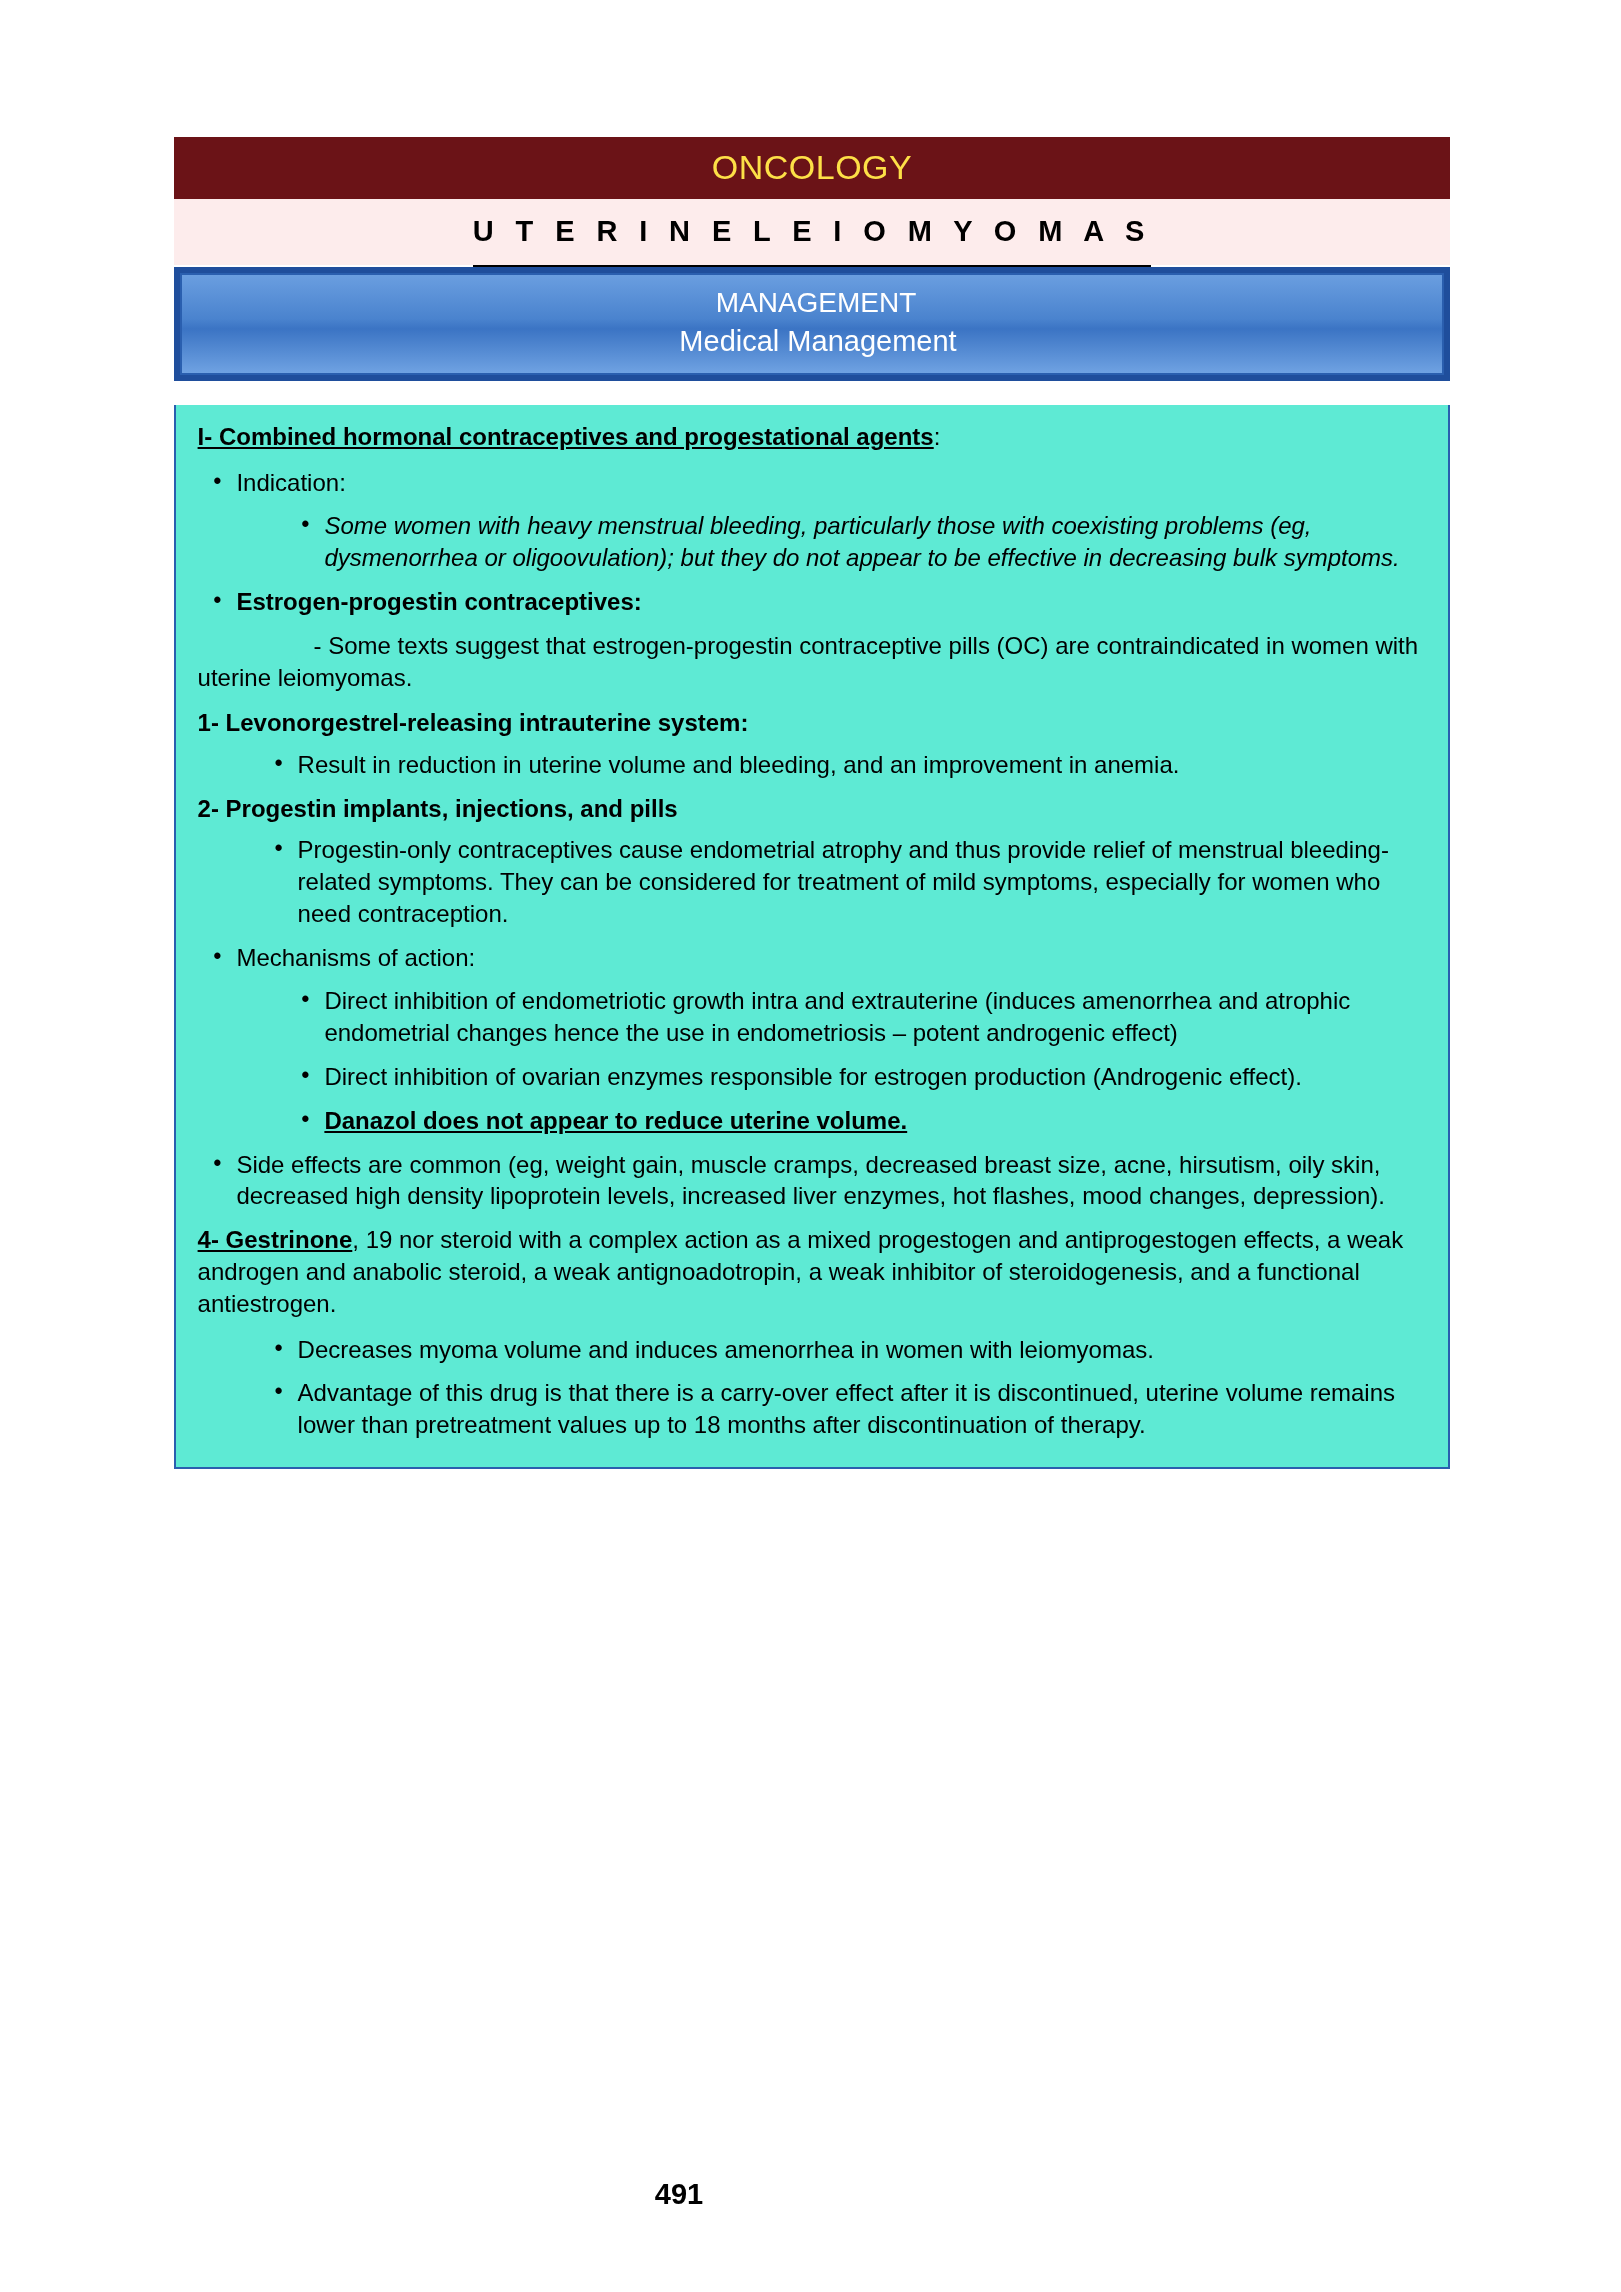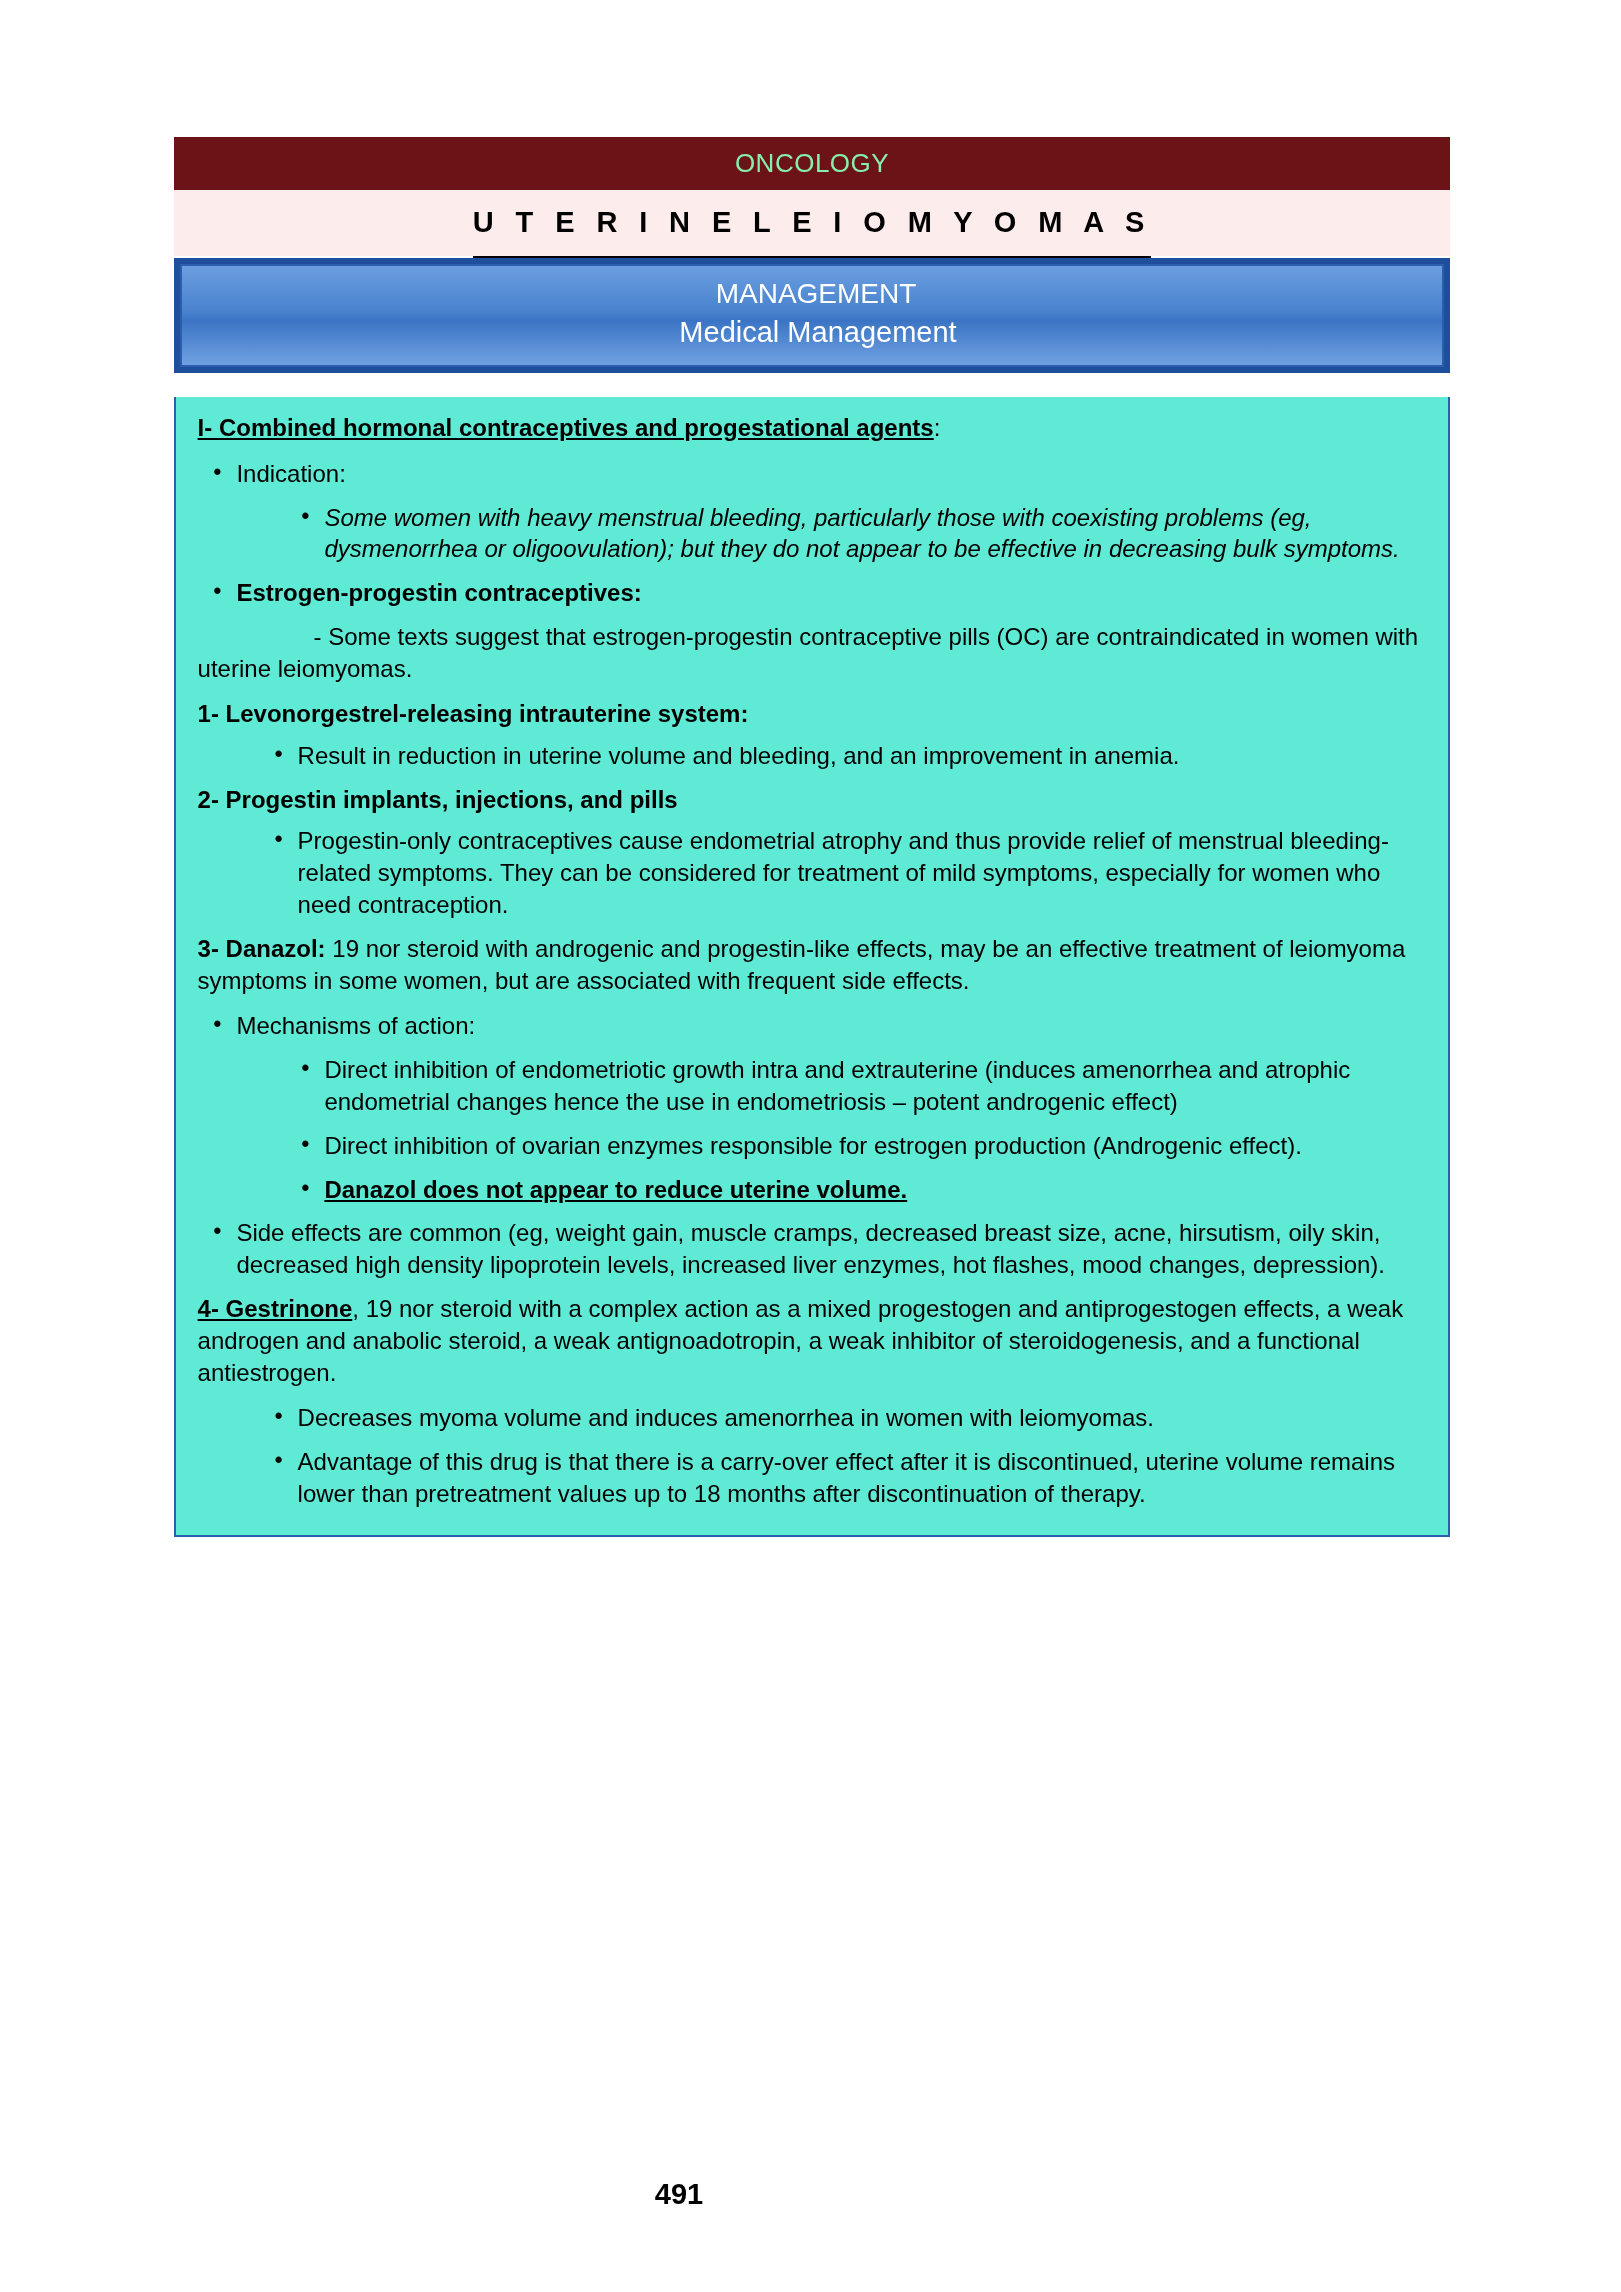--- a/index.html
+++ b/index.html
@@ -23,23 +23,23 @@
   .content {
     position: absolute;
     left: 174px;
     top: 137px;
     width: 1276px;
   }
 
   
   .banner-oncology {
     background: #6b1317;
-    color: #86efac;
-    text-align: center;
-    font-size: 26px;
+    color: #fde047;
+    text-align: center;
+    font-size: 34px;
     letter-spacing: 0.5px;
     padding: 11.8px 0 12.7px 0;
     line-height: 1.1;
   }
   .banner-title {
     background: #fdecec;
     text-align: center;
     padding: 15.7px 0 17.6px 0;
   }
   .banner-title span {
@@ -197,25 +197,20 @@
       <div class="blk" style="margin-bottom:9.8px;">
         <p class="b">2- Progestin implants, injections, and pills</p>
       </div>
 
       <ul class="lvl2">
         <li>
           <span>Progestin-only contraceptives cause endometrial atrophy and thus provide relief of menstrual bleeding-related symptoms. They can be considered for treatment of mild symptoms, especially for women who need contraception.</span>
         </li>
       </ul>
 
-      <div class="blk">
-        <p>
-          <span class="b">3- Danazol:</span><span> 19 nor steroid with androgenic and progestin-like effects, may be an effective treatment of leiomyoma symptoms in some women, but are associated with frequent side effects.</span>
-        </p>
-      </div>
 
       <ul class="lvl1">
         <li>
           <span>Mechanisms of action:</span>
           <ul class="lvl2" style="margin-top:11.8px; margin-left:59px;">
             <li>
               <span>Direct inhibition of endometriotic growth intra and extrauterine (induces amenorrhea and atrophic endometrial changes hence the use in endometriosis – potent androgenic effect)</span>
             </li>
             <li>
               <span>Direct inhibition of ovarian enzymes responsible for estrogen production (Androgenic effect).</span>

